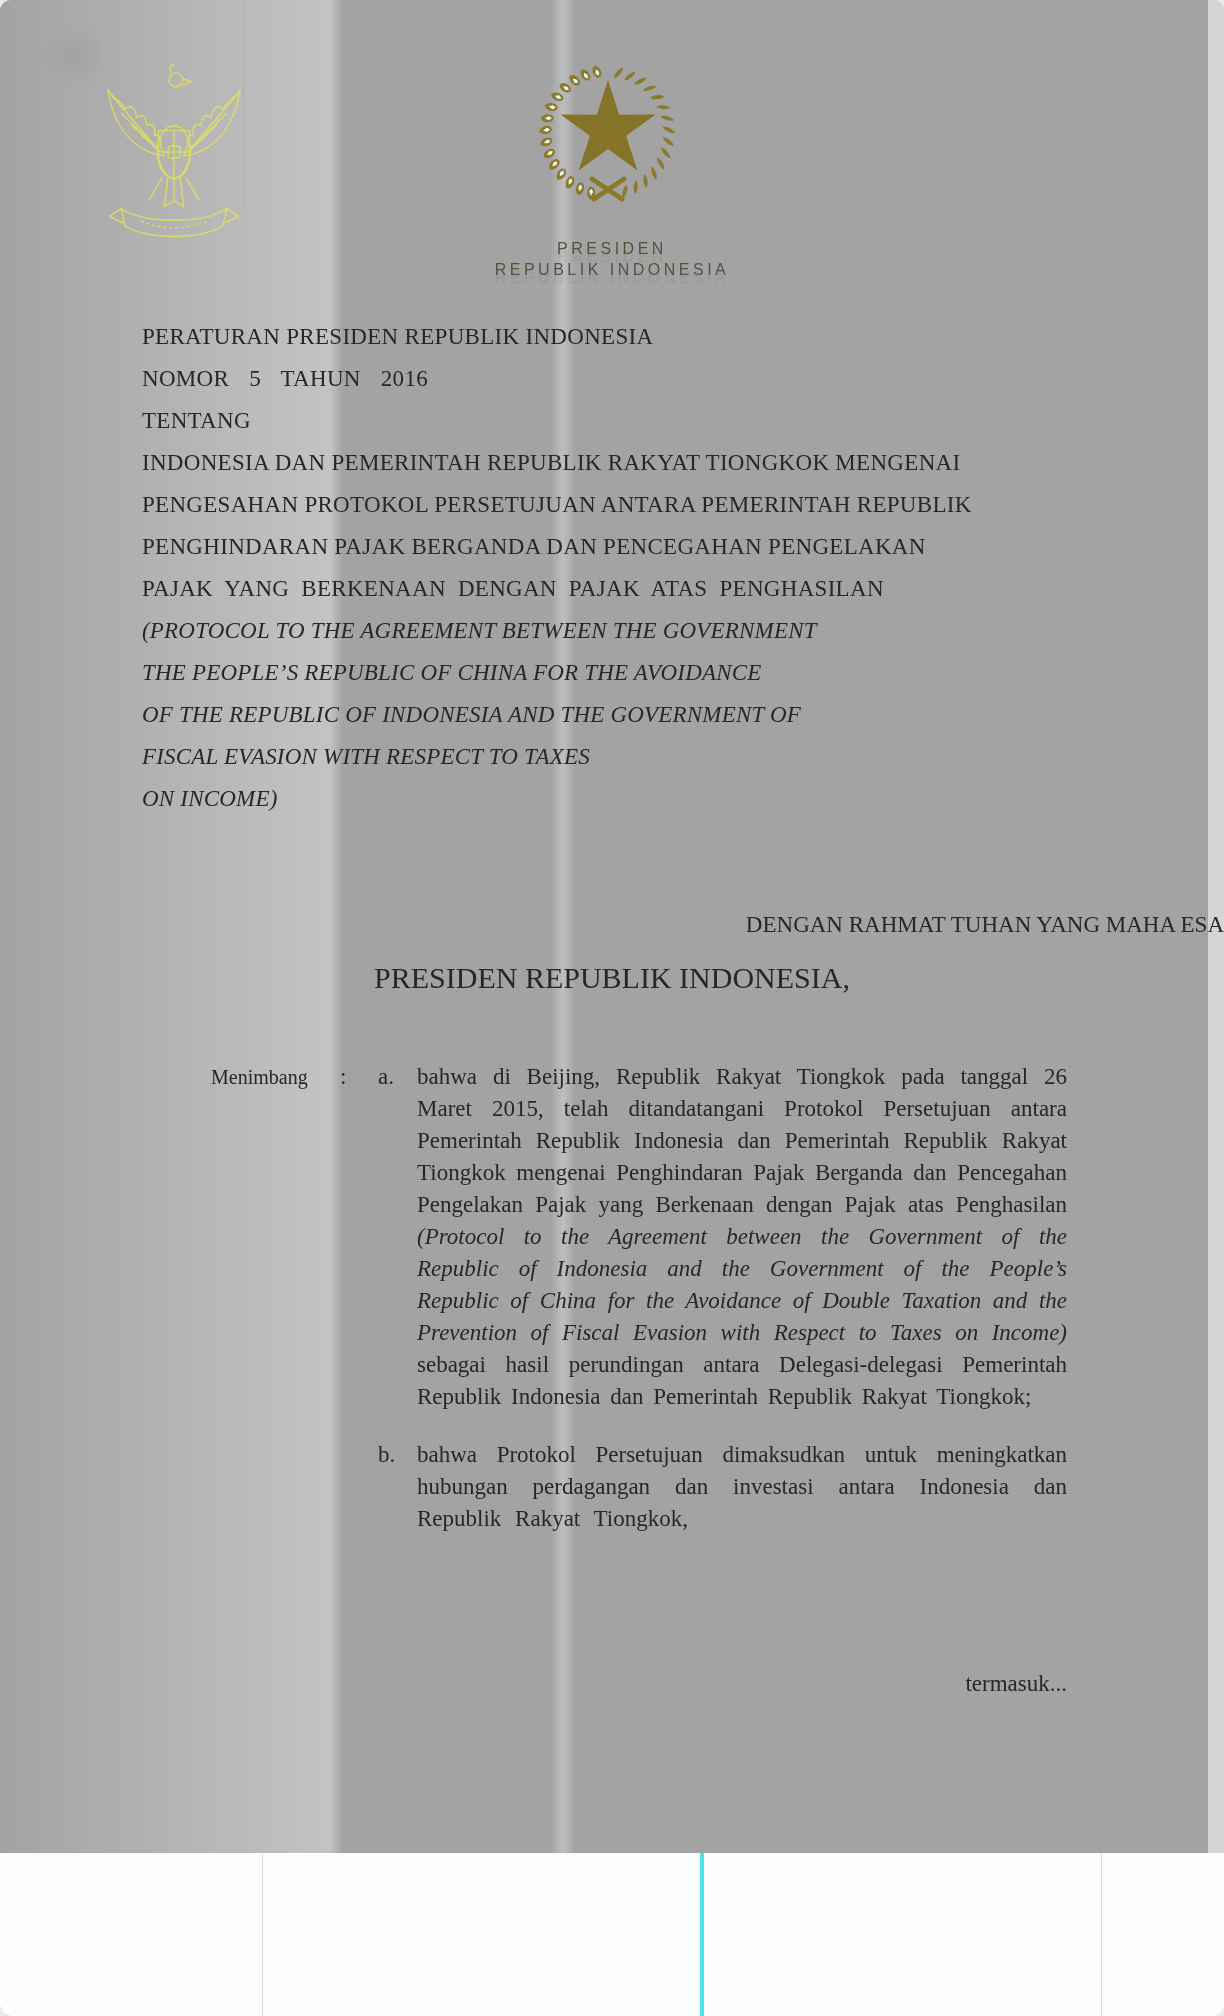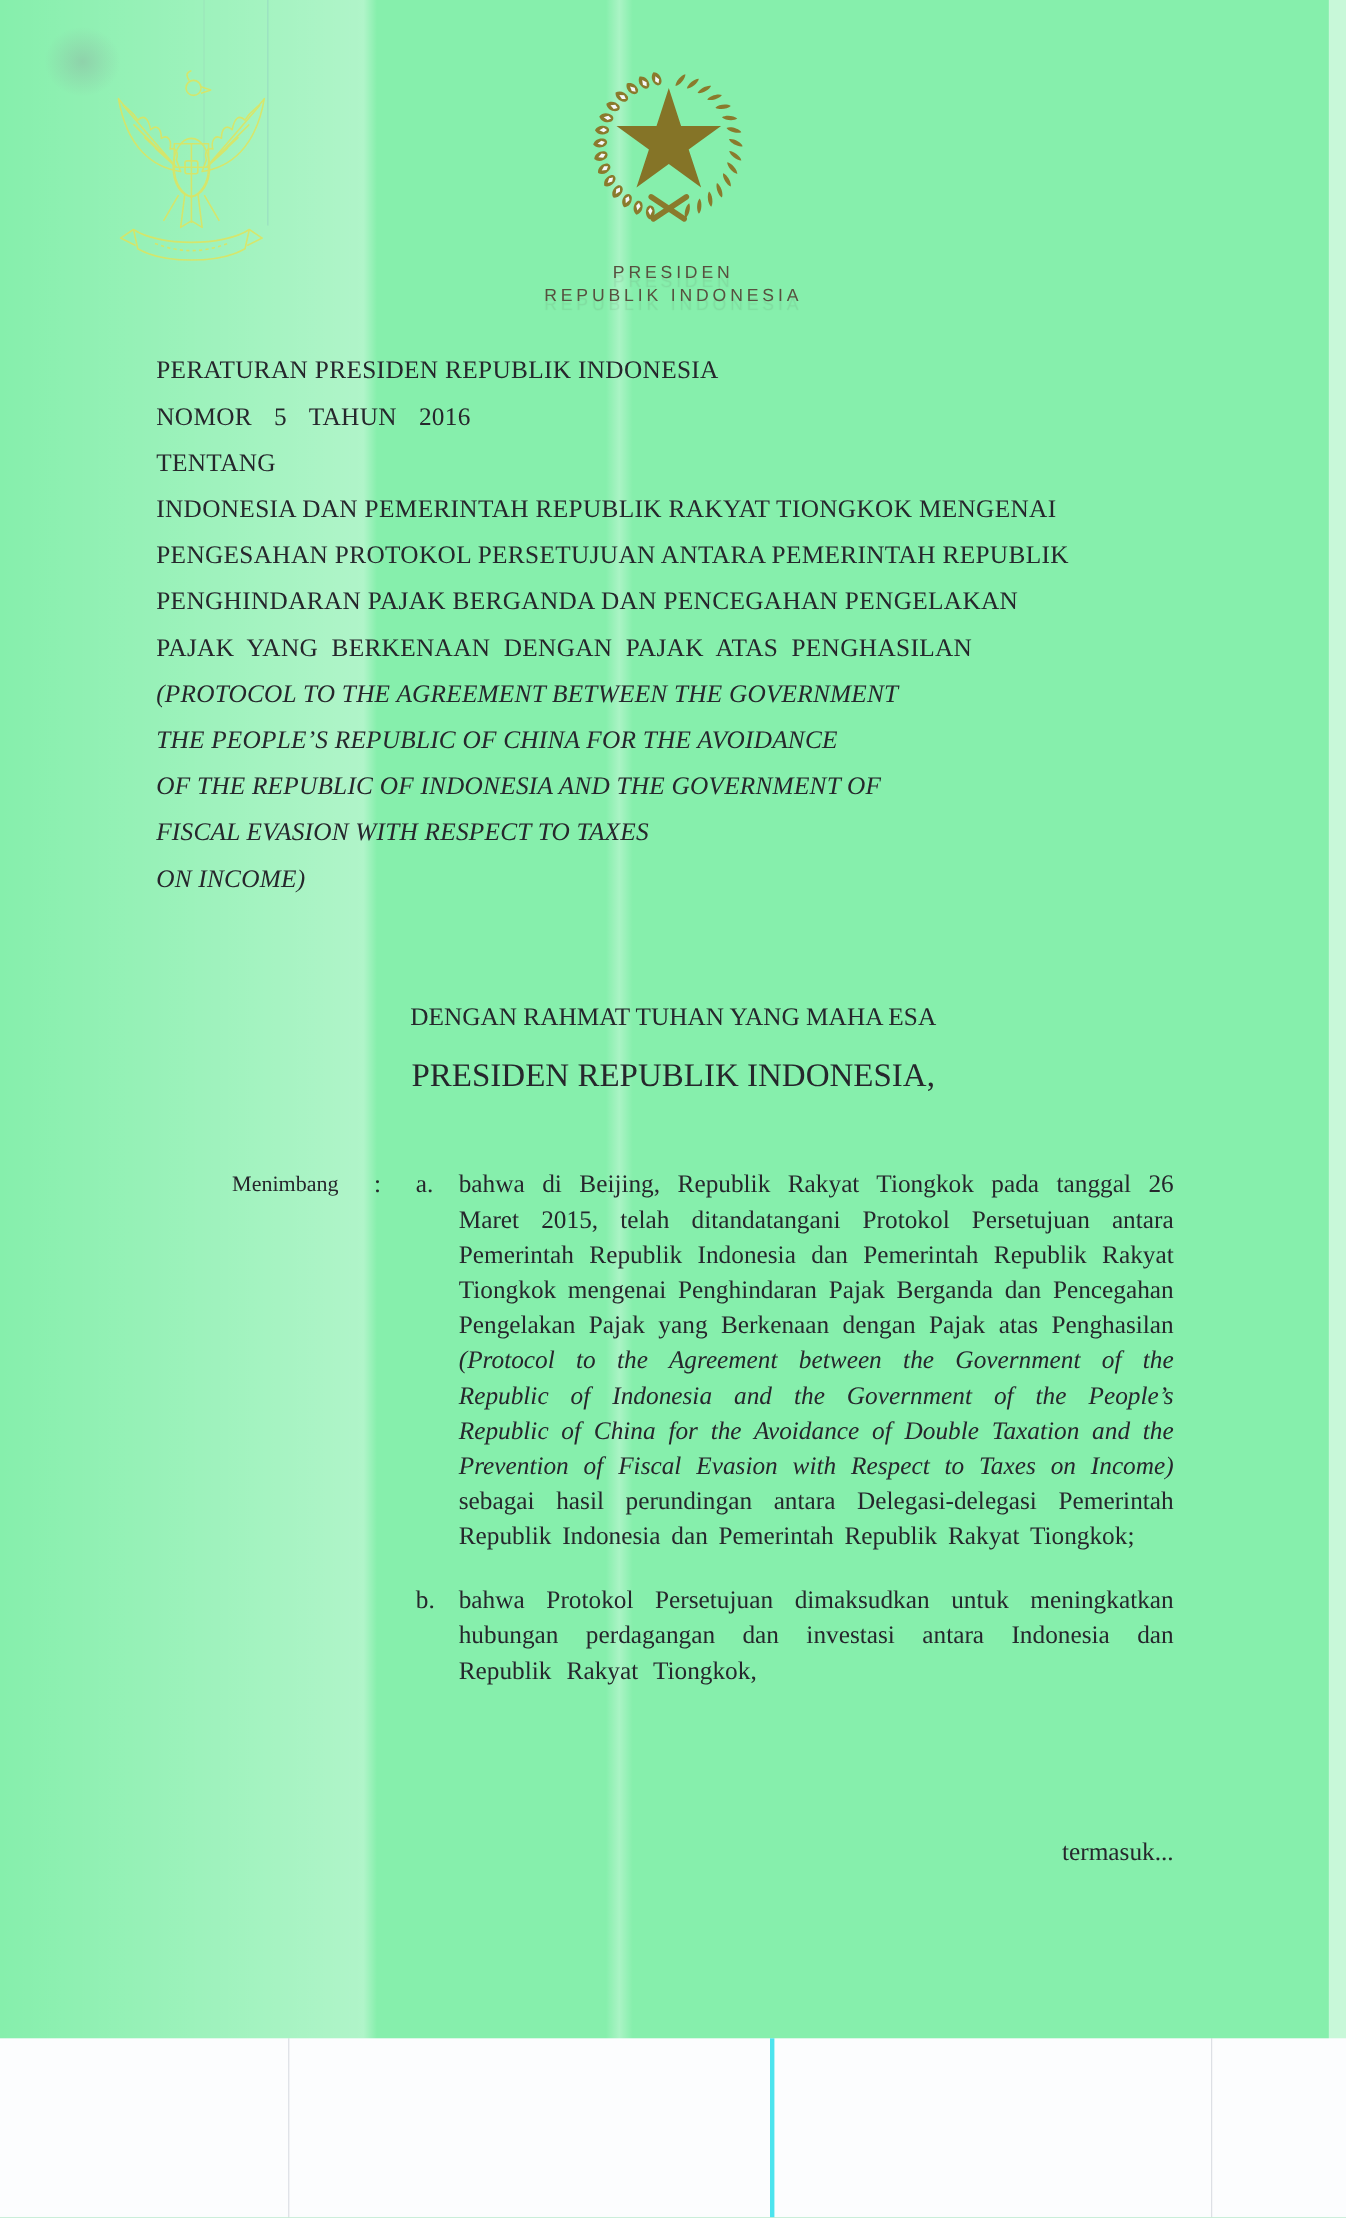--- a/index.html
+++ b/index.html
@@ -1,23 +1,24 @@
 <!DOCTYPE html>
 <html><head>
 <meta charset="utf-8">
 <style>
   html,body{margin:0;padding:0;background:#e9eaee;}
   .page{
     position:relative;
     width:1224px;height:2016px;
     margin:0 auto;
-    background:#86efac;
+    background:#a3a3a3;
     font-family:"Liberation Serif", serif;
     color:#26272c;
     overflow:hidden;
+    border-radius:11px;
   }
   
   .page::before{
     content:"";position:absolute;inset:0;
     background:
       linear-gradient(90deg, rgba(255,255,255,0) 0%, rgba(255,255,255,.35) 27%, rgba(255,255,255,0) 28%,
                       rgba(255,255,255,0) 45%, rgba(255,255,255,.3) 46%, rgba(255,255,255,0) 47%);
     pointer-events:none;
   }
   .smudge{
@@ -48,21 +49,21 @@
 
   
   .title-block{
     position:absolute;left:142px;top:316px;width:940px;
     text-align:left;font-size:23px;line-height:42px;letter-spacing:.3px;
   }
   .title-block .nomor{word-spacing:14px;}
   .title-block .wide{word-spacing:6px;}
   .title-block .en{font-style:italic;letter-spacing:.2px;}
 
-  .invocation{position:absolute;left:0;top:904px;width:100%;text-align:center;font-size:23px;line-height:42px;}
+  .invocation{position:absolute;left:0;top:904px;width:100%;text-align:right;font-size:23px;line-height:42px;}
   .authority{position:absolute;left:0;top:957px;width:100%;text-align:center;font-size:30px;line-height:42px;}
 
   
   .consider-label{position:absolute;left:177px;top:1061px;font-size:20px;line-height:32px;margin-left:34px;}
   .consider-sep{position:absolute;left:340px;top:1061px;font-size:23px;line-height:32px;}
   .consider-items{position:absolute;left:378px;top:1061px;width:689px;}
   .c-item{
     position:relative;padding-left:39px;
     font-size:23px;line-height:32px;
     text-align:justify;word-spacing:4px;

